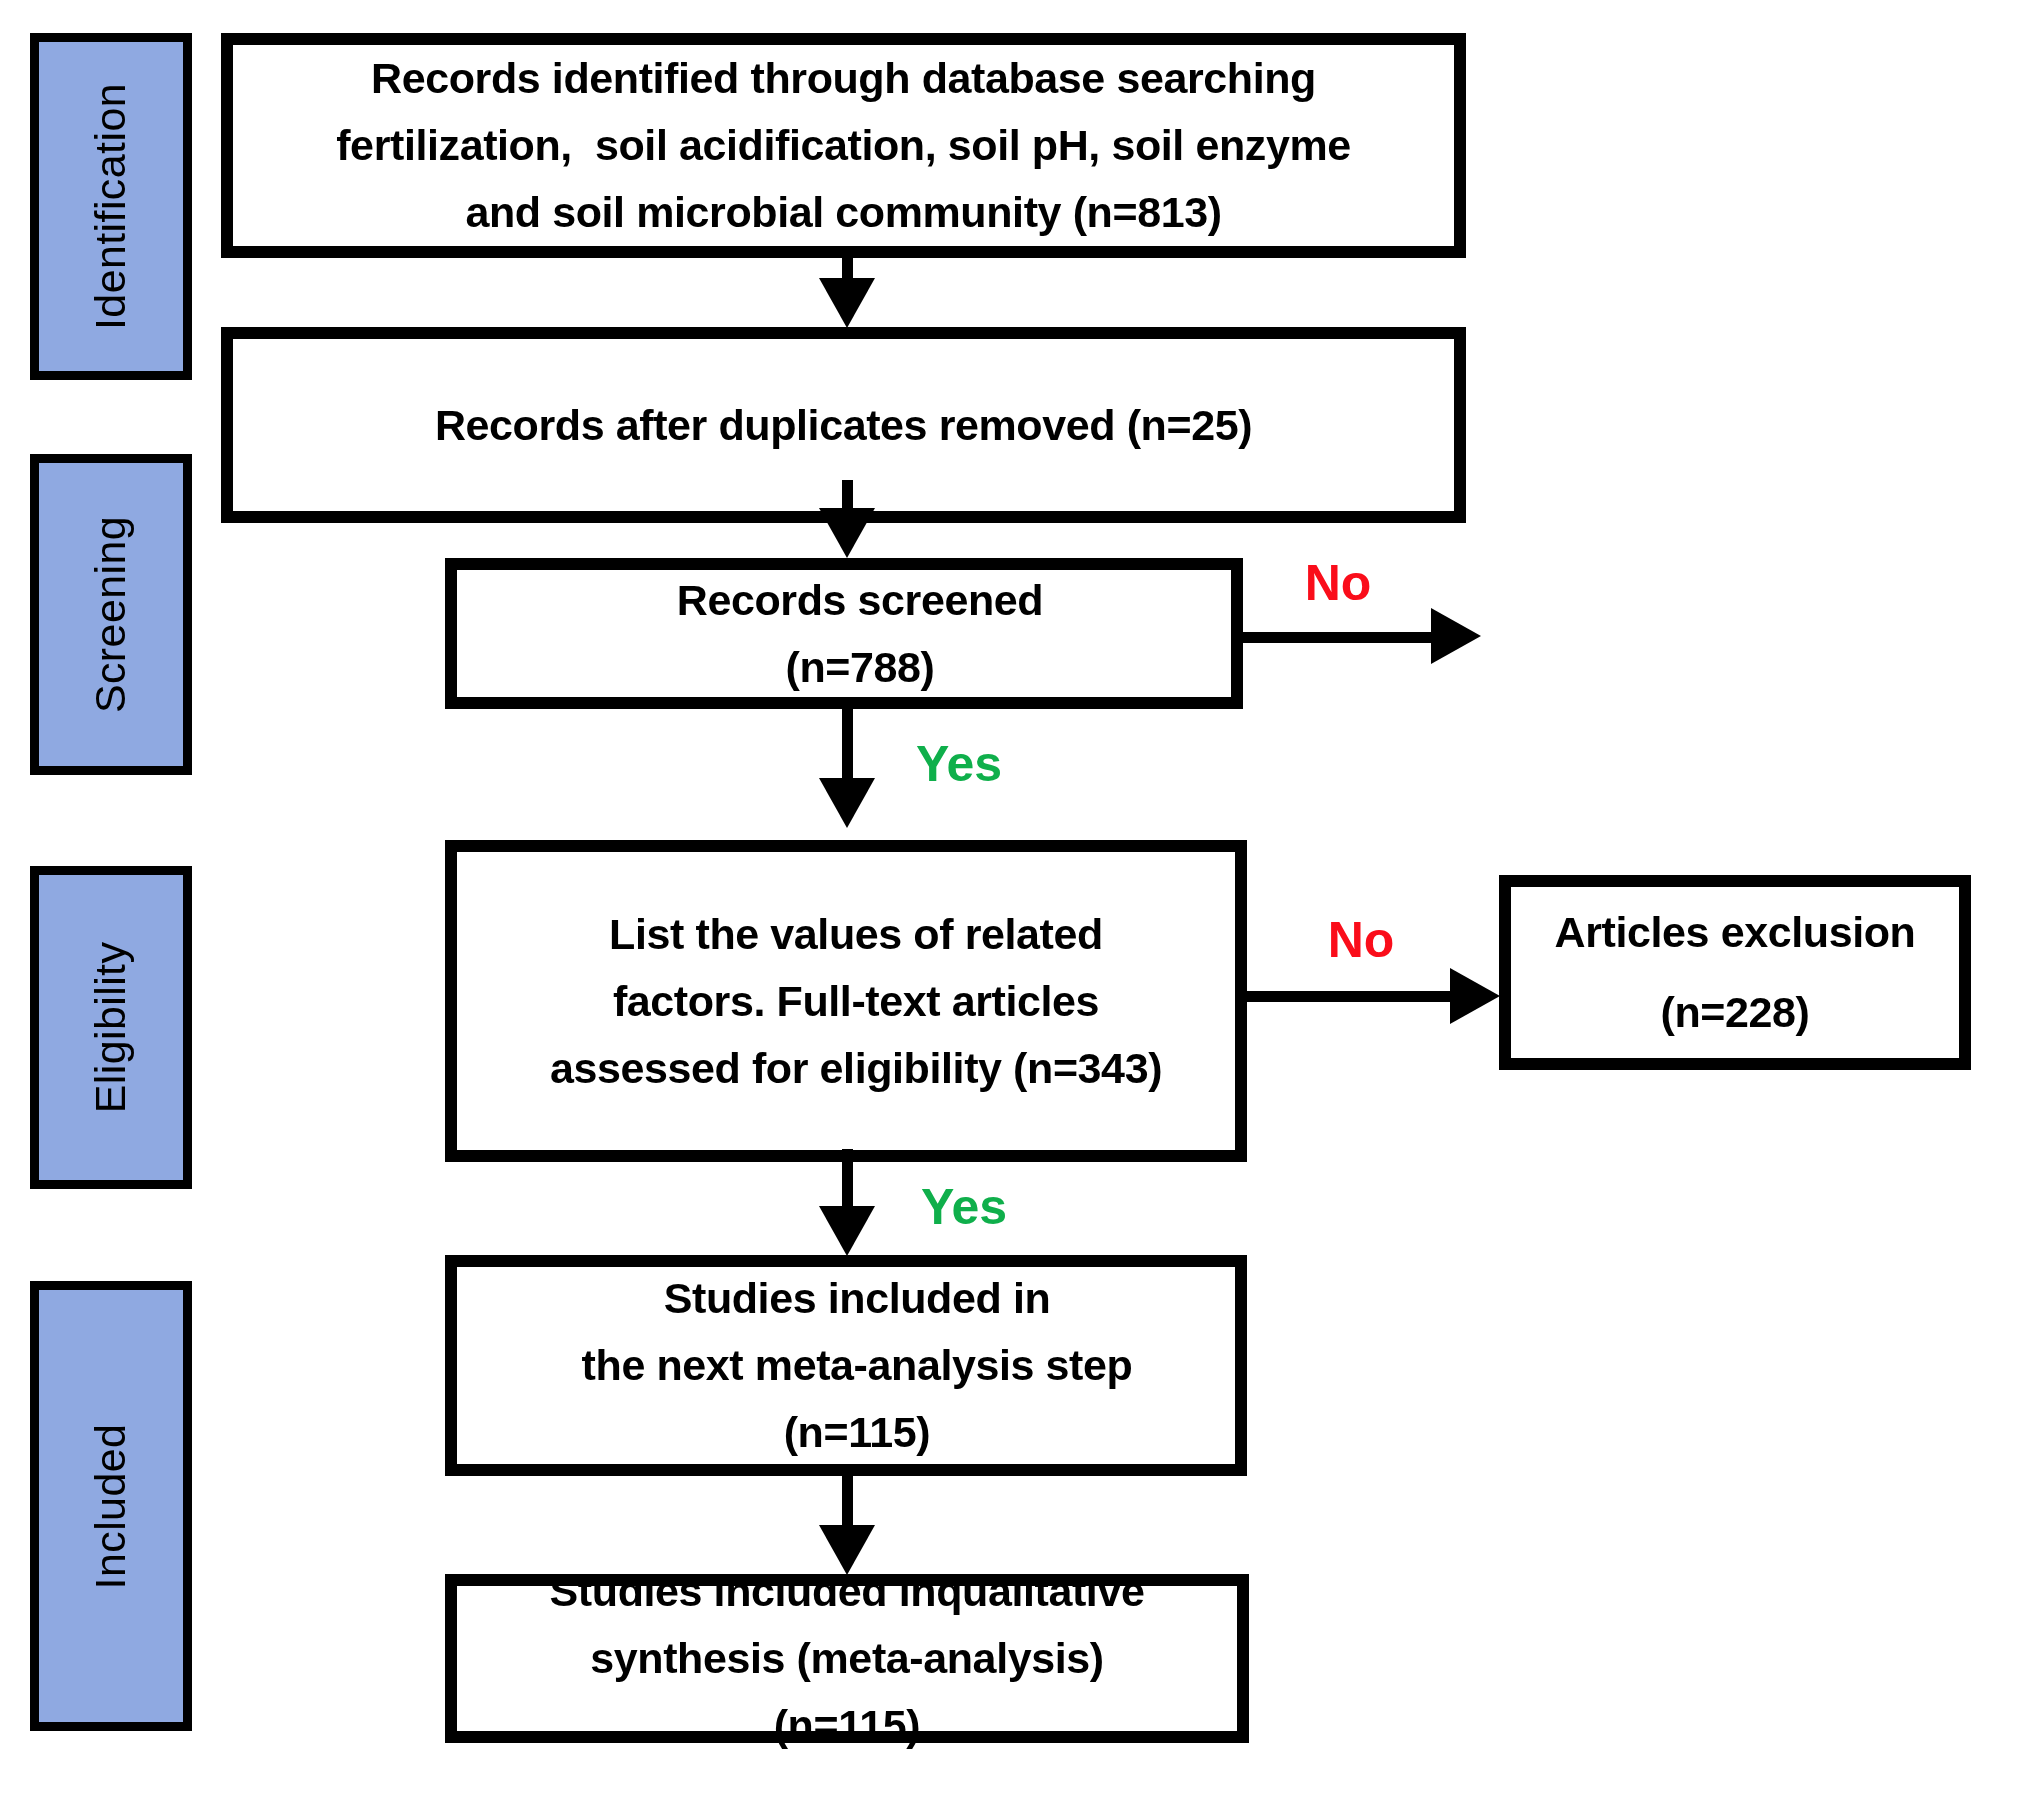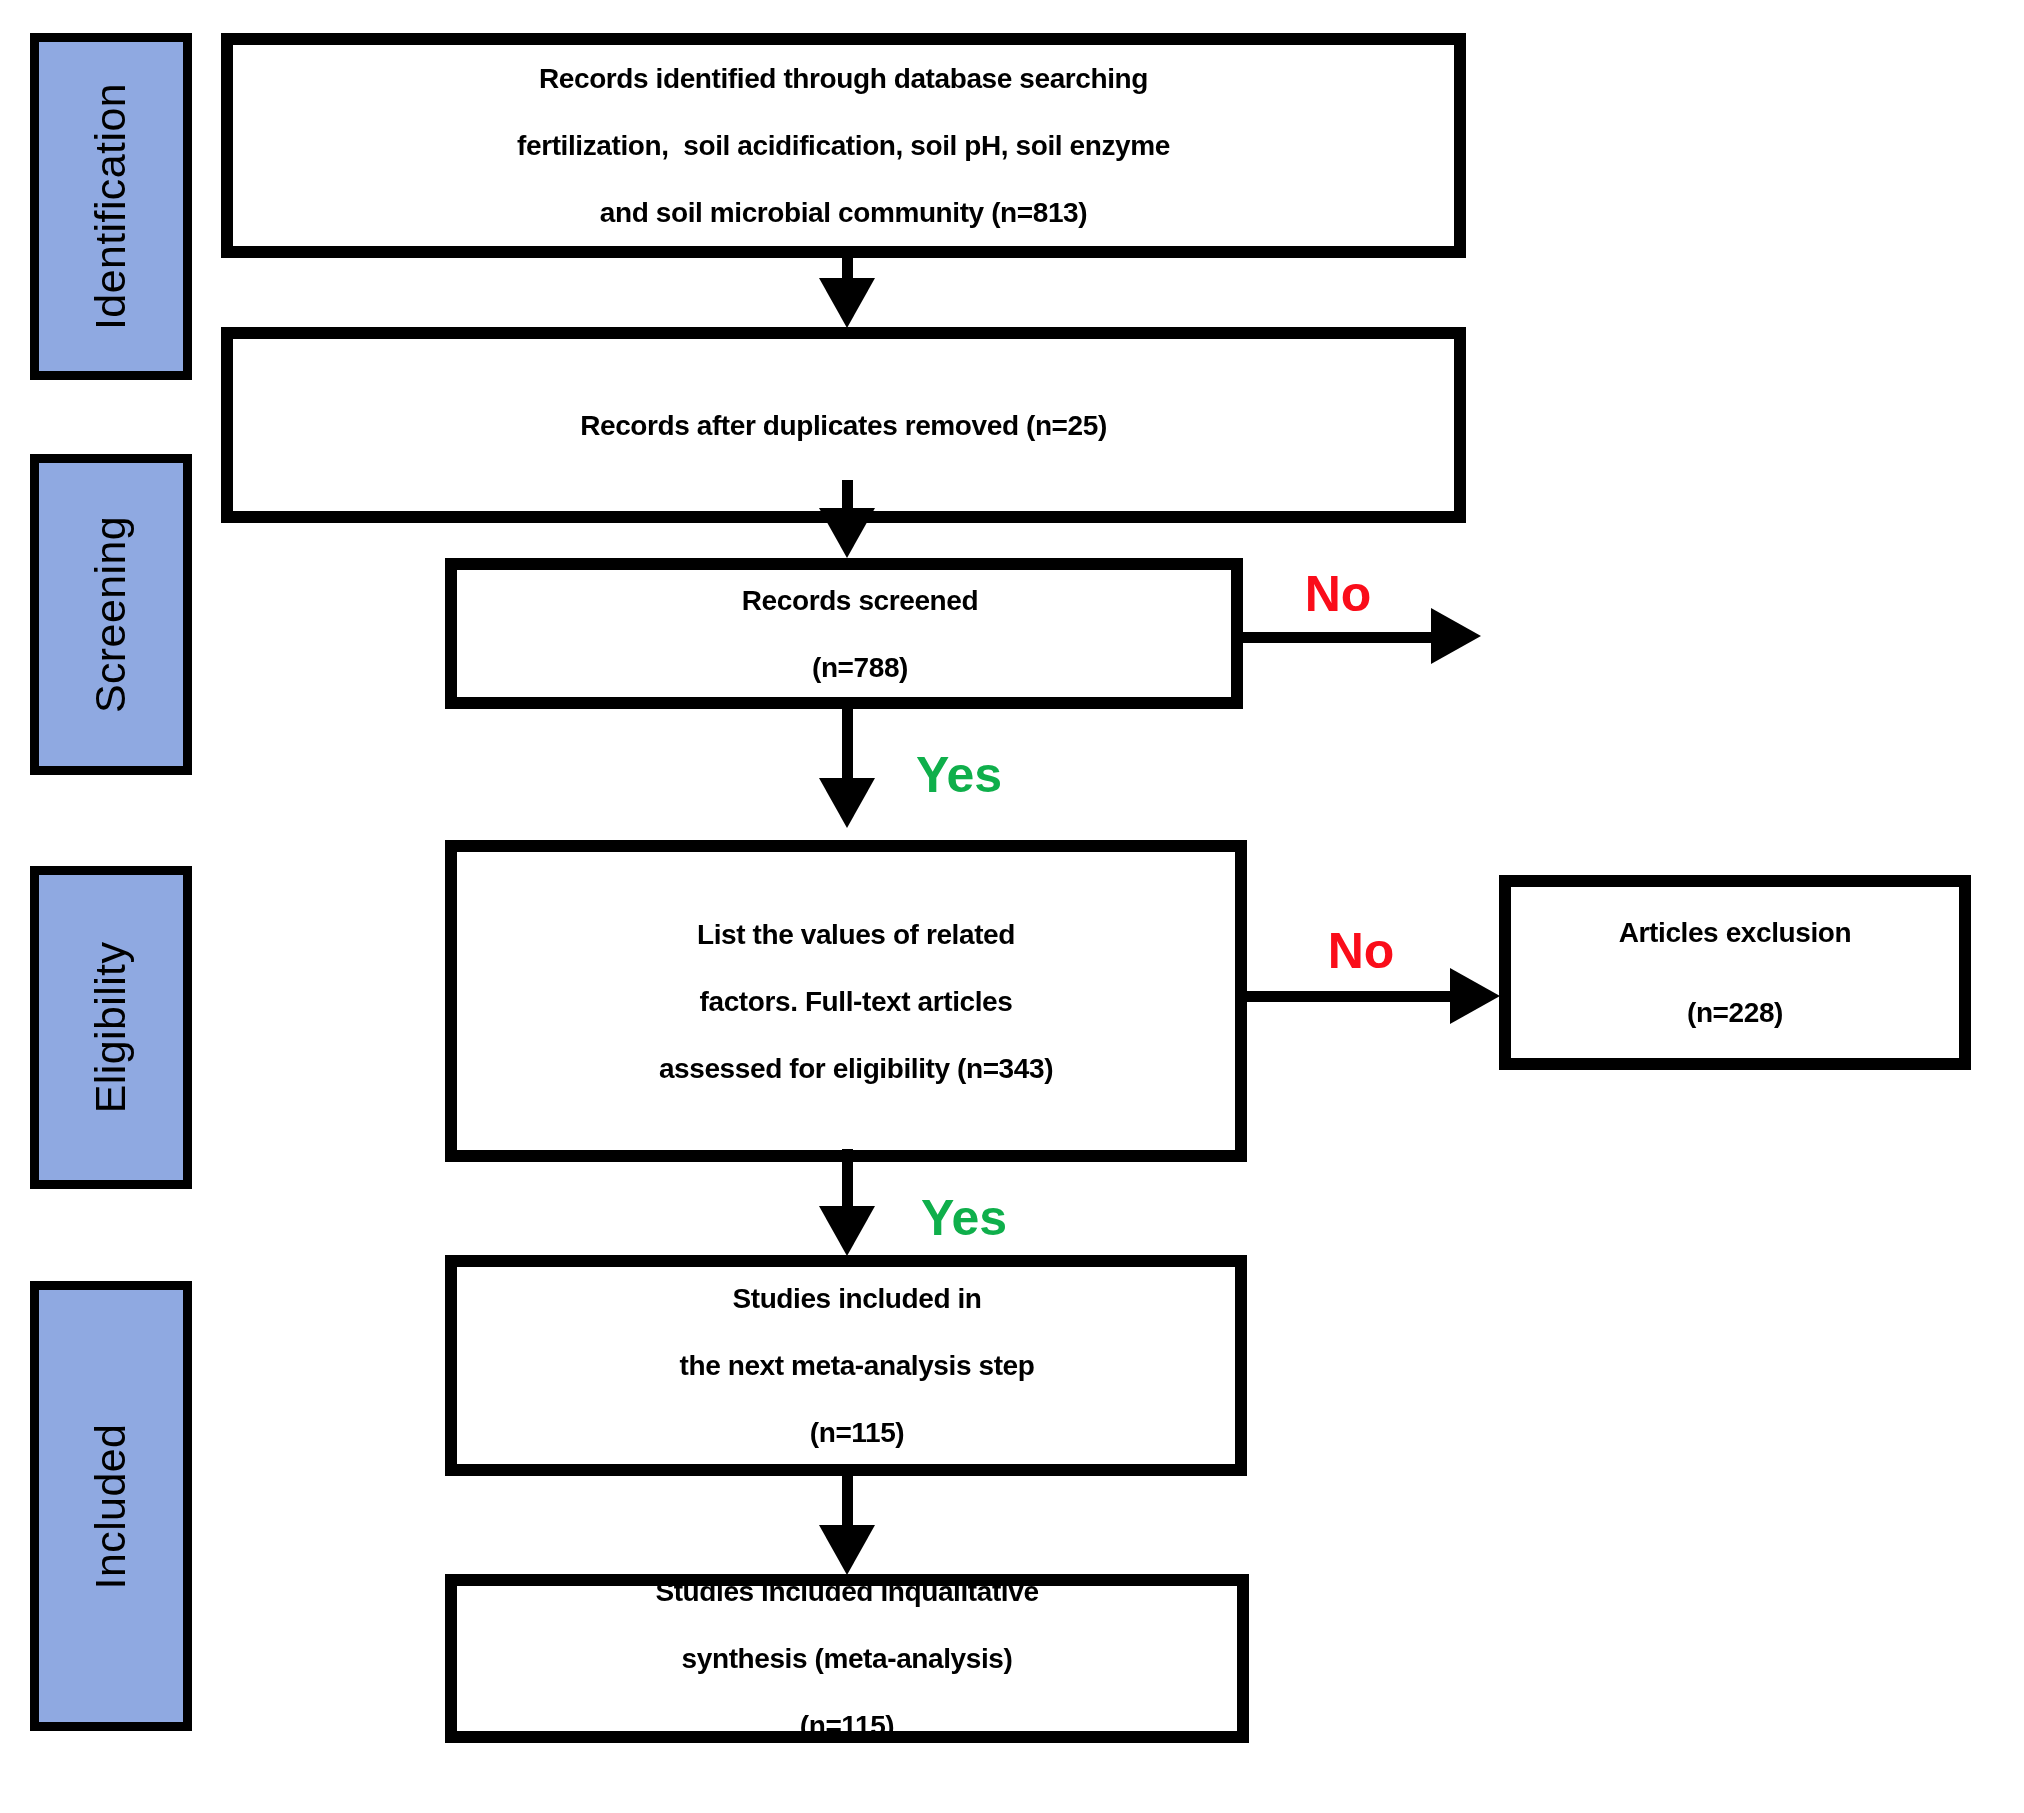--- a/index.html
+++ b/index.html
@@ -43,21 +43,21 @@
     background: var(--box-fill, #fff);
     display: flex;
     flex-direction: column;
     justify-content: center;
     align-items: center;
     text-align: center;
   }
   .box-line {
     white-space: pre;
     font-weight: bold;
-    font-size: 28px;
+    font-size: 43px;
     line-height: 67px;
     color: var(--ink, #000);
     letter-spacing: -0.4px;
   }
   
   .vline {
     position: absolute;
     width: 11.2px;
     background: var(--ink, #000);
   }
@@ -84,21 +84,20 @@
   }
   
   .decision {
     position: absolute;
     width: 172px;
     text-align: center;
     font-weight: bold;
     font-size: 50px;
     line-height: 57px;
     white-space: nowrap;
-    margin-top: 11px;
   }
   .decision.no  { color: var(--no-color, #FA0D1A); }
   .decision.yes { color: var(--yes-color, #0FAF4B); }
 </style>
 </head>
 <body>
 
 <div id="canvas">
 
   <div class="stage-box" style="top:33px;height:347px;">

